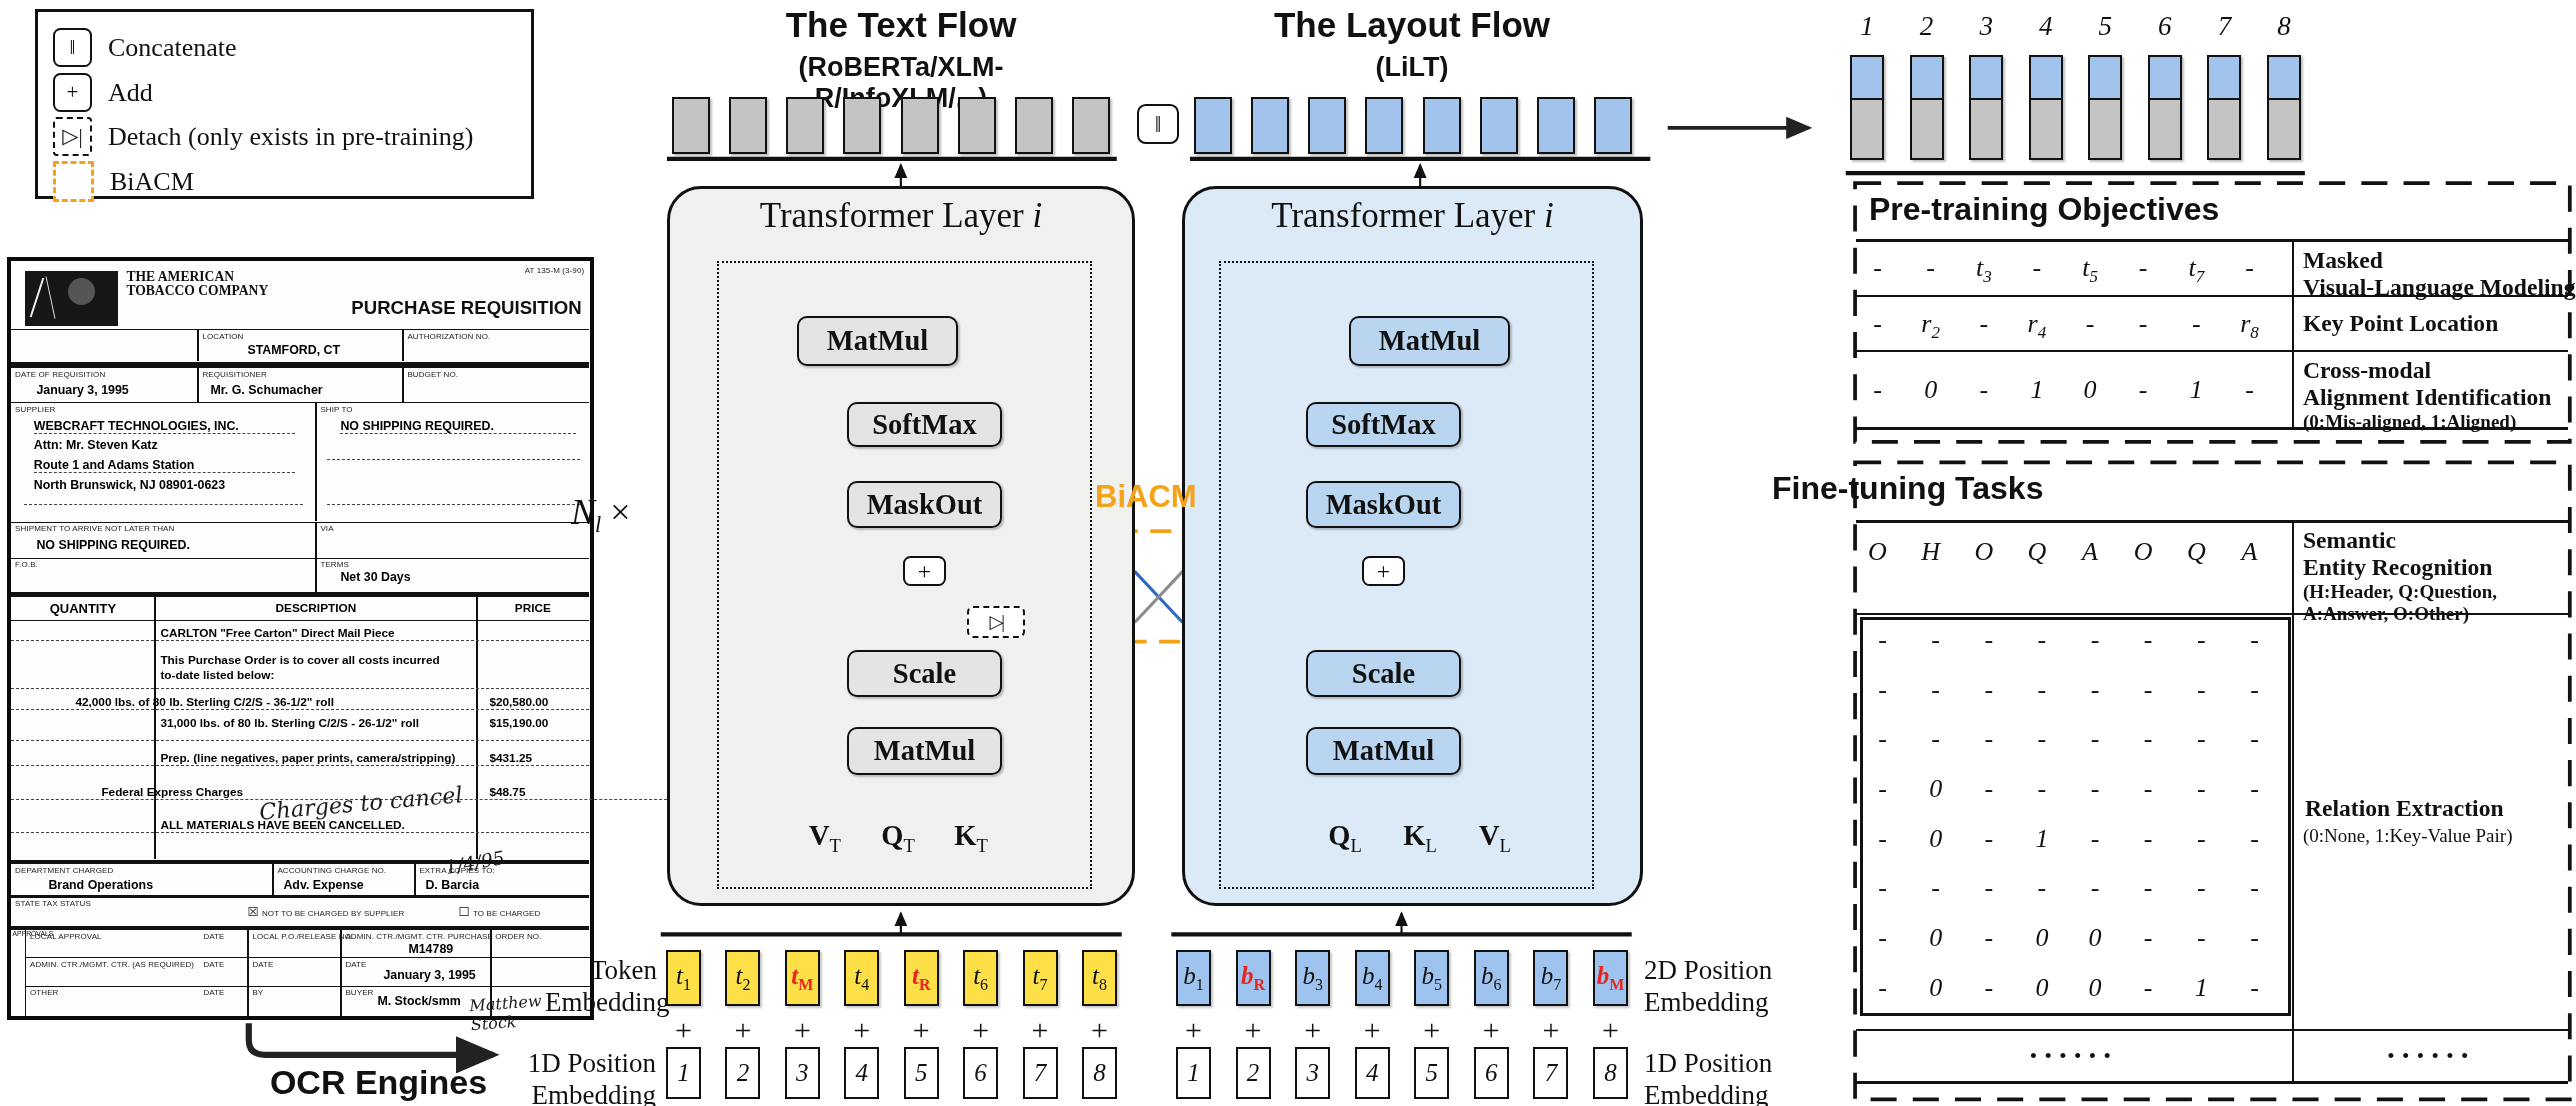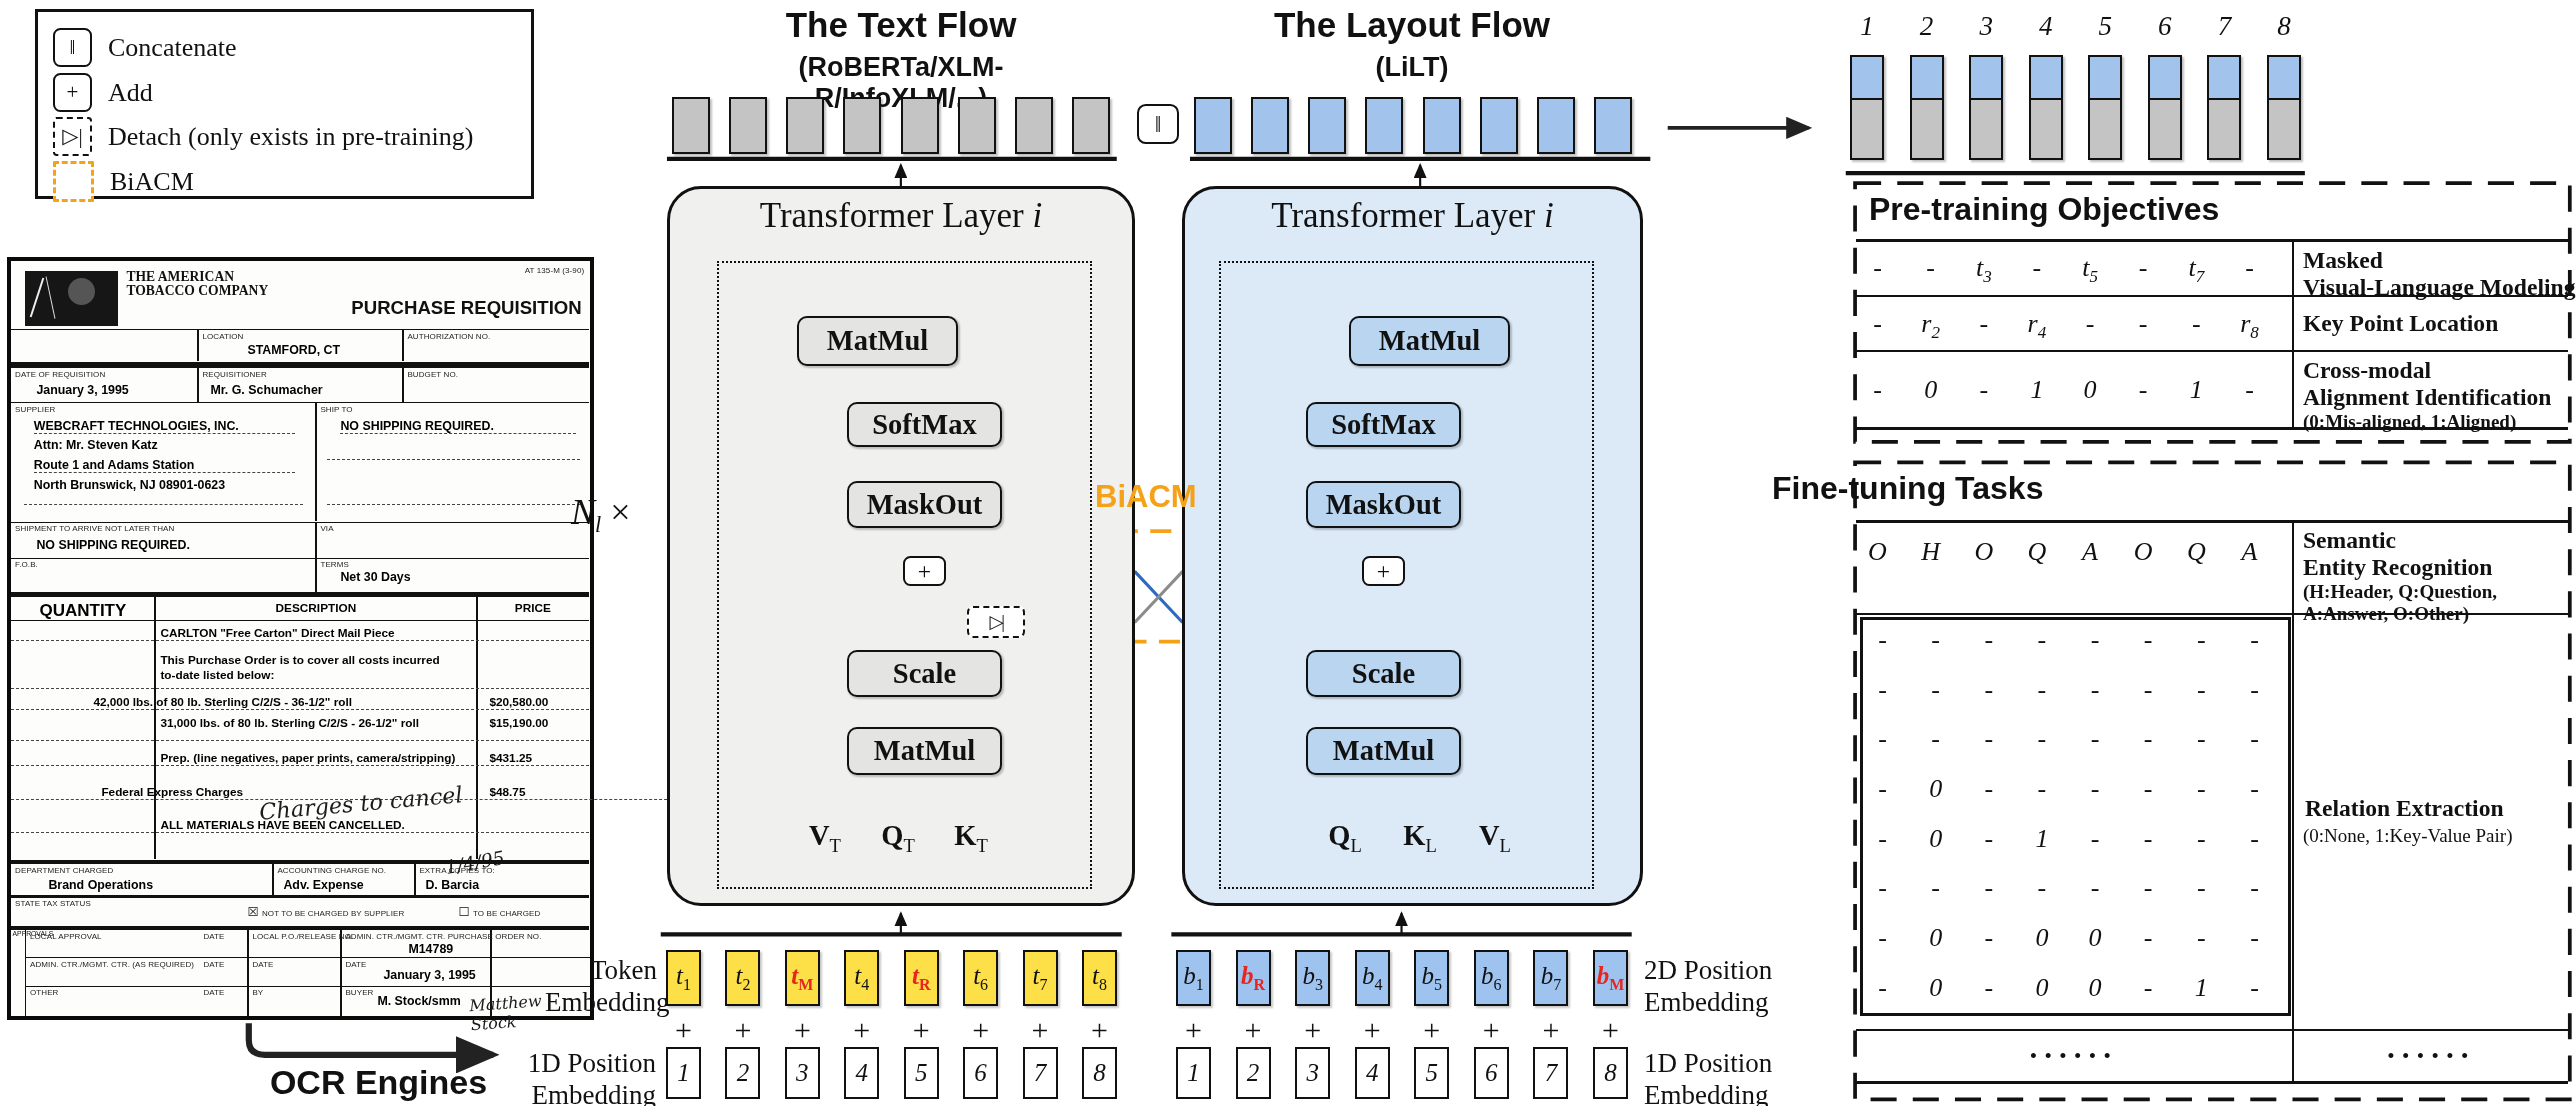--- a/index.html
+++ b/index.html
@@ -238,29 +238,29 @@
 
     <div class="docline" style="left:0;top:297px;width:578px;height:1.2px;"></div>
     <div class="docline" style="left:304px;top:297px;width:1.2px;height:35px;"></div>
     <div class="abs lab" style="left:3.7px;top:299px;">F.O.B.</div>
     <div class="abs lab" style="left:309px;top:299px;">TERMS</div>
     <div class="abs val" style="left:329px;top:309px;">Net 30 Days</div>
 
     <div class="docline" style="left:0;top:331px;width:578px;height:5px;"></div>
     <div class="docline" style="left:143px;top:336px;width:1.2px;height:262px;"></div>
     <div class="docline" style="left:465px;top:336px;width:1.2px;height:262px;"></div>
-    <div class="abs val ctr" style="left:0;top:340px;width:143px;font-size:17px;">QUANTITY</div>
+    <div class="abs val ctr" style="left:0;top:340px;width:143px;font-size:13px;">QUANTITY</div>
     <div class="abs val ctr" style="left:143px;top:340px;width:323px;font-size:11.8px;">DESCRIPTION</div>
     <div class="abs val ctr" style="left:465px;top:340px;width:113px;font-size:11.8px;">PRICE</div>
     <div class="docline" style="left:0;top:359px;width:578px;height:1.2px;"></div>
 
     <div class="abs val dashrow" style="left:0px;top:365px;width:578px;padding-left:149px;box-sizing:border-box;font-size:11.8px;">CARLTON "Free Carton" Direct Mail Piece</div>
     <div class="abs val" style="left:149px;top:392px;width:292px;font-size:11.8px;line-height:15px;">This Purchase Order is to cover all costs incurred to-date listed below:</div>
     <div class="abs dashrow" style="left:0;top:426px;width:578px;height:1.2px;"></div>
-    <div class="abs val dashrow" style="left:0px;top:434px;width:578px;padding-left:82px;box-sizing:border-box;font-size:11.8px;">42,000 lbs. of 80 lb. Sterling C/2/S - 36-1/2" roll</div>
+    <div class="abs val dashrow" style="left:0px;top:434px;width:578px;padding-left:64px;box-sizing:border-box;font-size:11.8px;">42,000 lbs. of 80 lb. Sterling C/2/S - 36-1/2" roll</div>
     <div class="abs val" style="left:478px;top:434px;font-size:11.8px;">$20,580.00</div>
     <div class="abs val" style="left:149px;top:455px;font-size:11.8px;">31,000 lbs. of 80 lb. Sterling C/2/S - 26-1/2" roll</div>
     <div class="abs val" style="left:478px;top:455px;font-size:11.8px;">$15,190.00</div>
     <div class="abs dashrow" style="left:0;top:478px;width:578px;height:1.2px;"></div>
     <div class="abs val dashrow" style="left:0px;top:490px;width:578px;padding-left:149px;box-sizing:border-box;font-size:11.8px;">Prep. (line negatives, paper prints, camera/stripping)</div>
     <div class="abs val" style="left:478px;top:490px;font-size:11.8px;">$431.25</div>
     <div class="abs val dashrow" style="left:0px;top:524px;width:686px;padding-left:90px;box-sizing:border-box;font-size:11.8px;">Federal Express Charges</div>
     <div class="abs val" style="left:478px;top:524px;font-size:11.8px;">$48.75</div>
     <div class="abs val dashrow" style="left:0px;top:557px;width:578px;padding-left:149px;box-sizing:border-box;font-size:11.8px;">ALL MATERIALS HAVE BEEN CANCELLED.</div>
     <div id="handwrite" class="abs">Charges to cancel</div>

